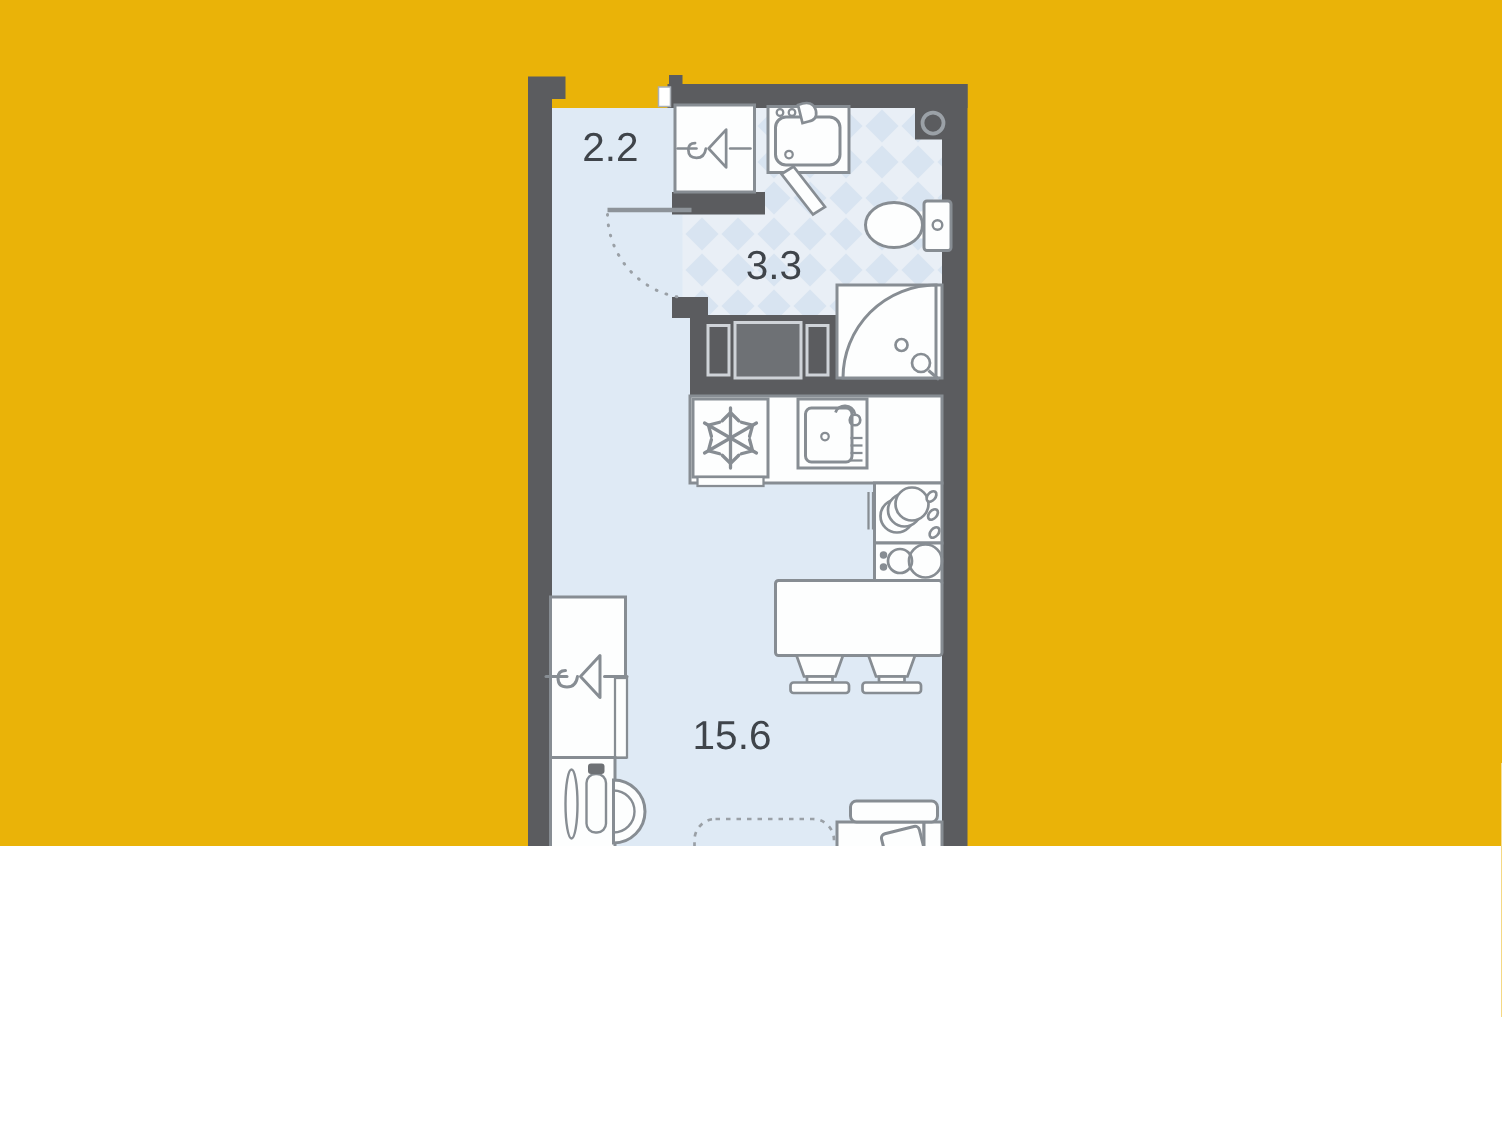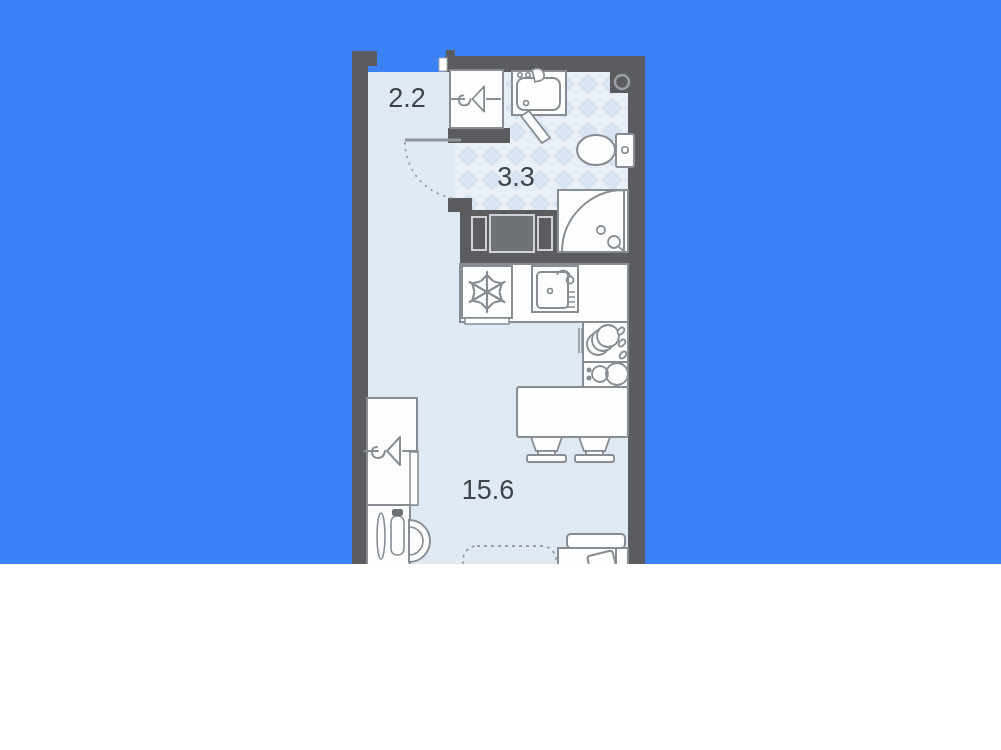--- a/index.html
+++ b/index.html
@@ -1,16 +1,16 @@
 <!DOCTYPE html>
 <html><head>
 <meta charset="utf-8">
 <style>
   html,body{margin:0;padding:0;background:#ffffff;}
-  .stage{position:relative;width:1001px;height:564px;background:#3b82f6;overflow:hidden;
+  .stage{position:relative;width:1001px;height:564px;background:#eab308;overflow:hidden;
          font-family:"Liberation Sans", sans-serif;}
   svg{position:absolute;left:0;top:0;display:block;}
   text.room-label{font-family:"Liberation Sans", sans-serif;font-size:27px;fill:#3f444a;}
 </style>
 </head>
 <body>
 
 <div class="stage">
 <svg width="1001" height="750" viewBox="0 0 1001 750">
 

